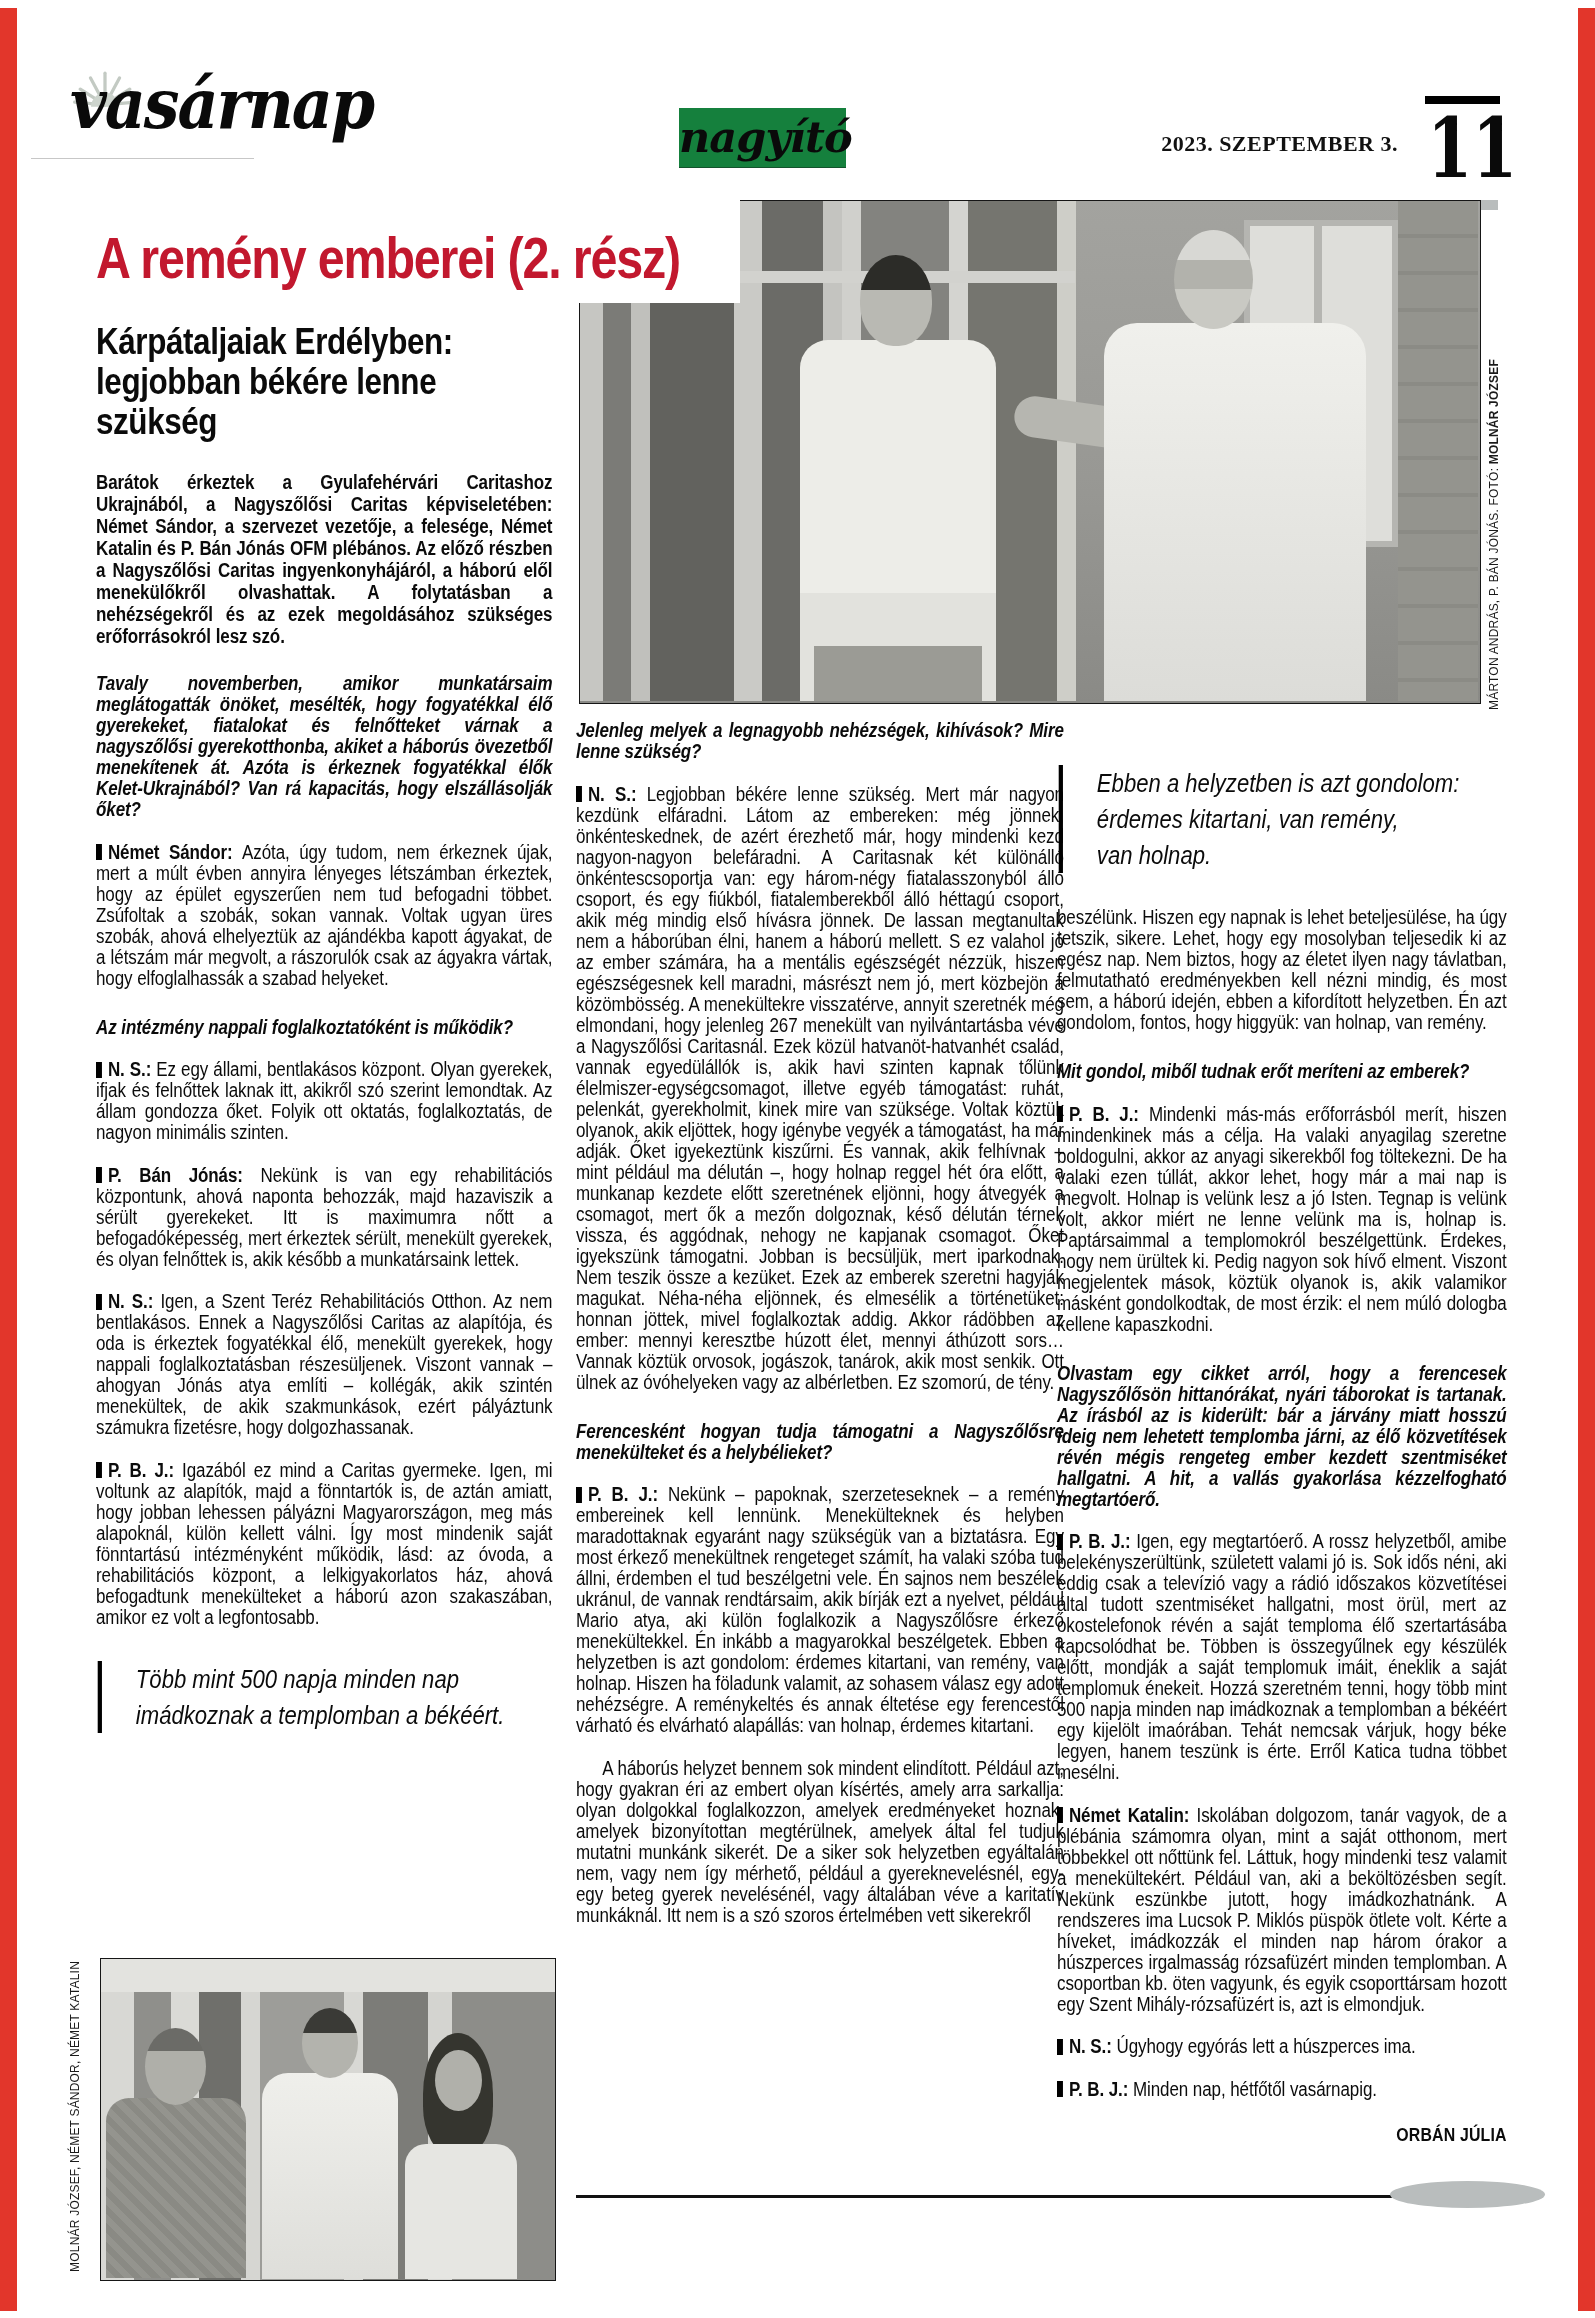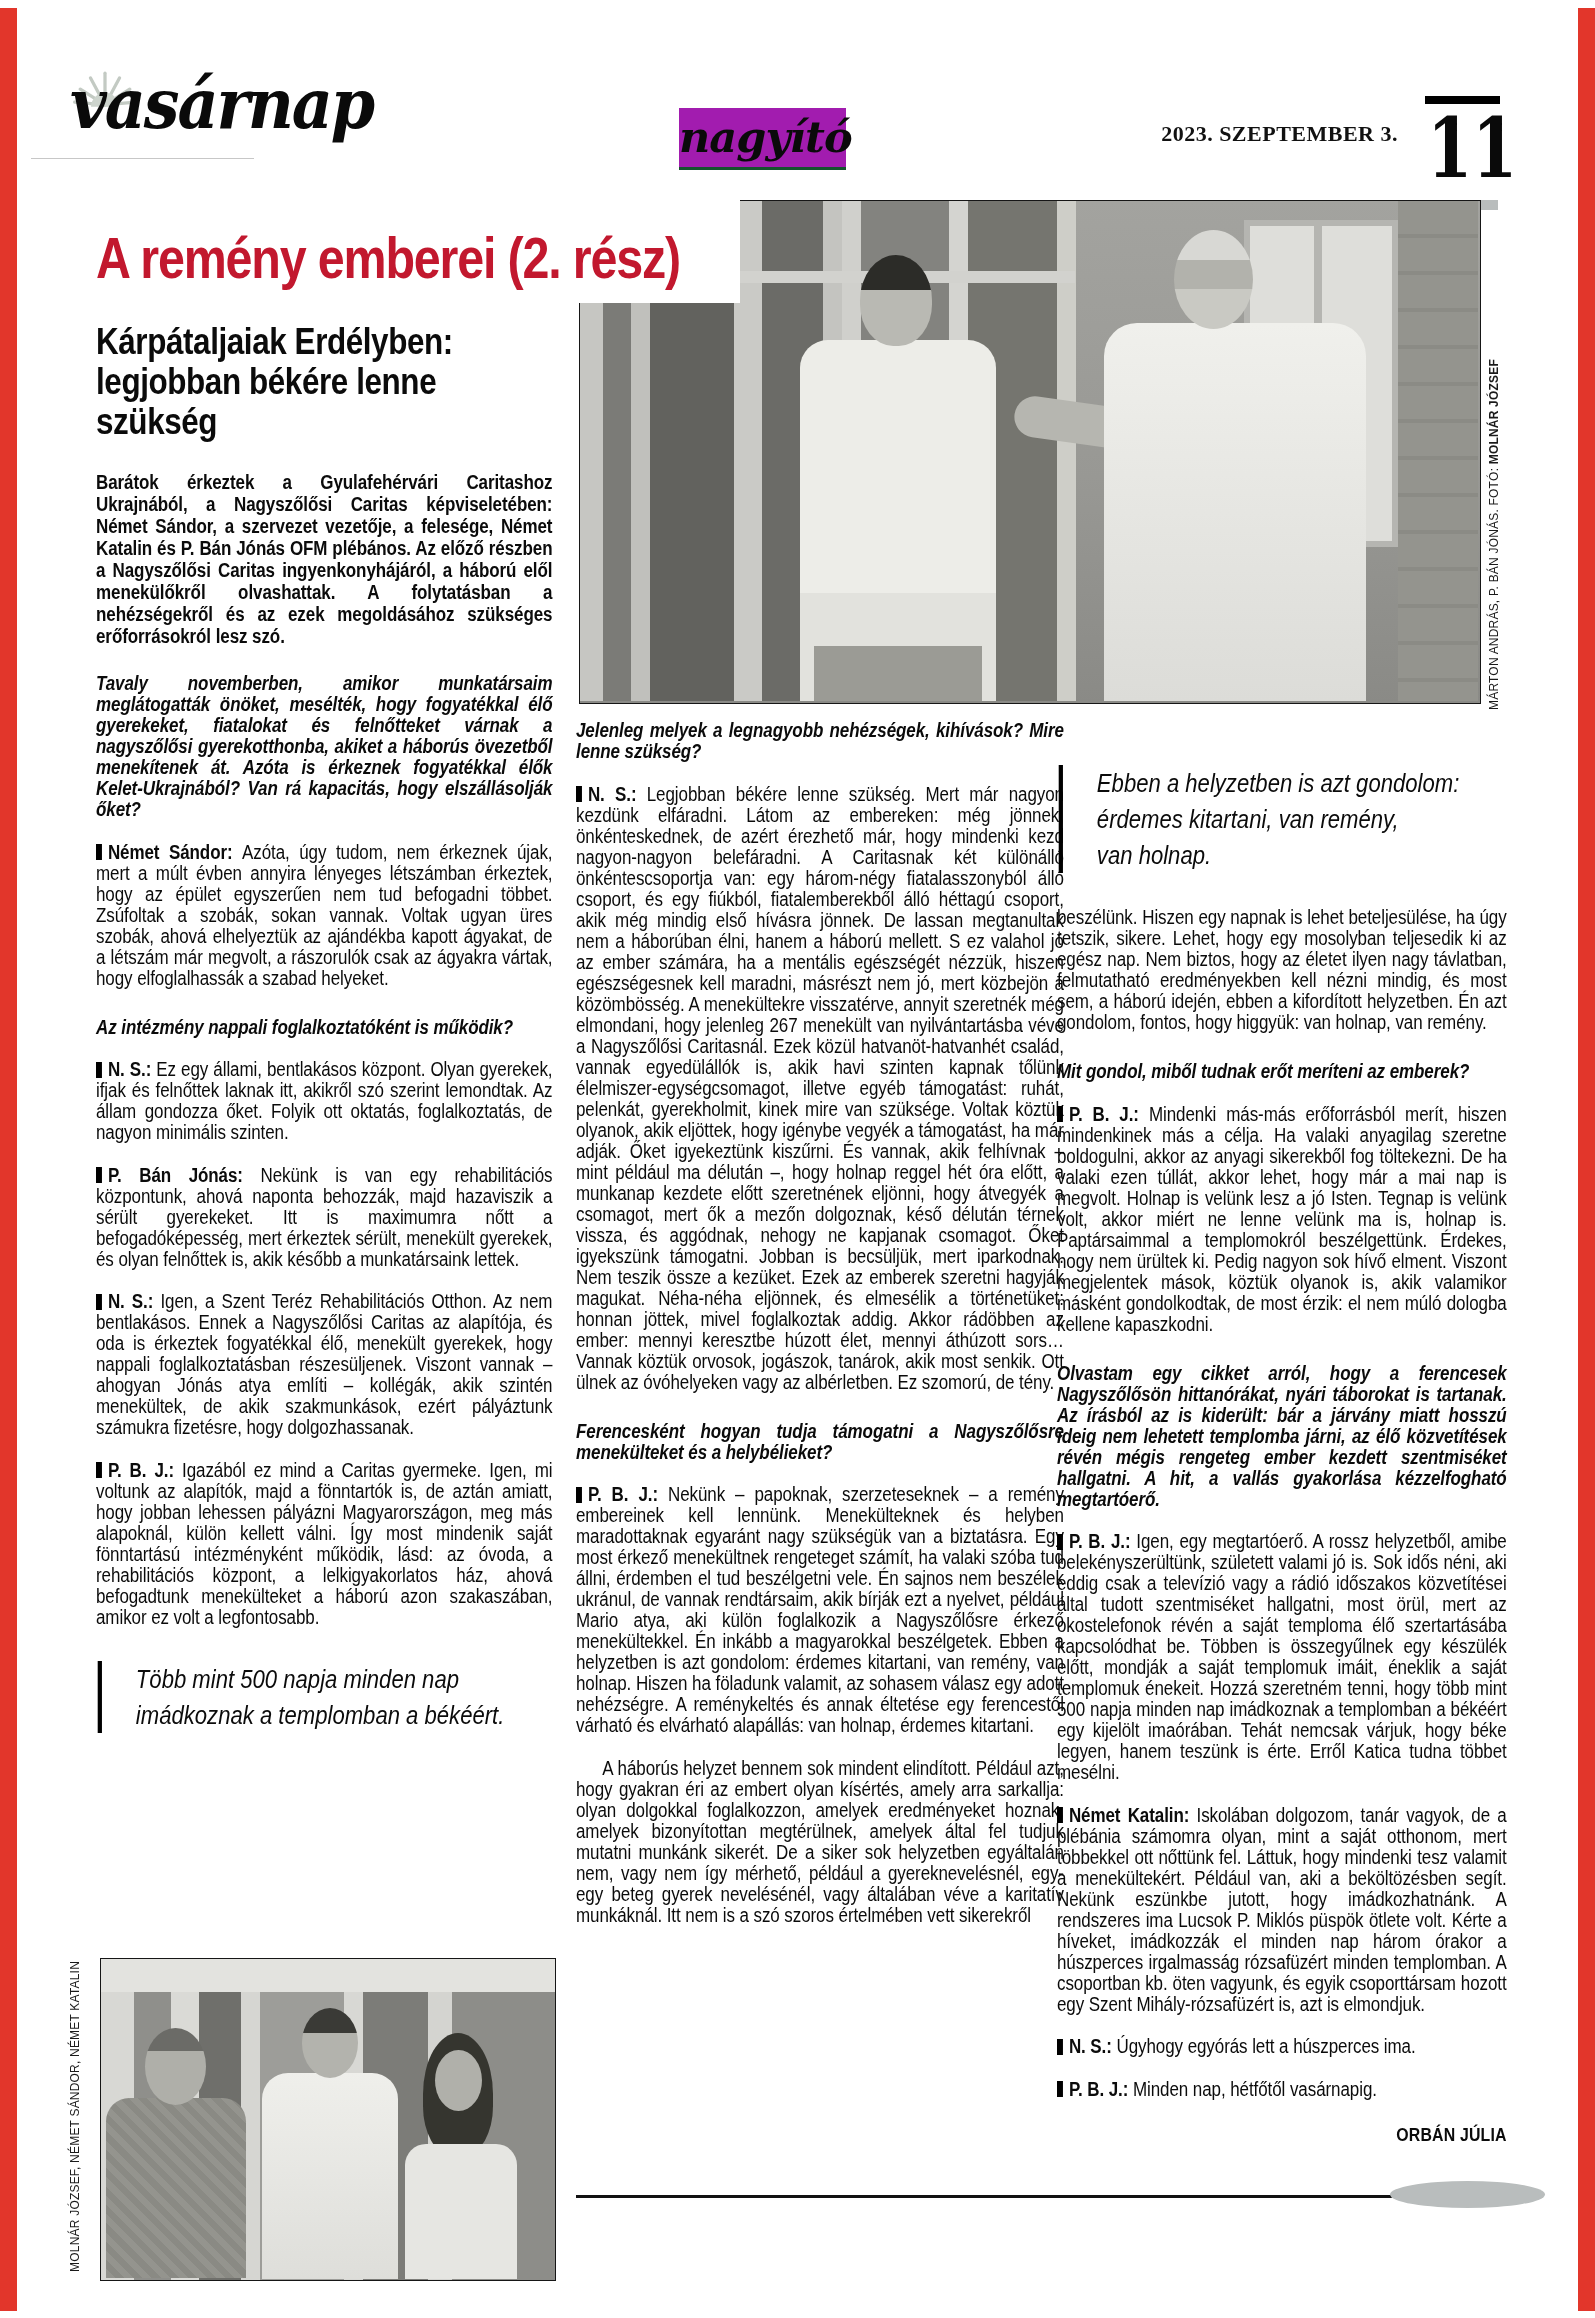--- a/index.html
+++ b/index.html
@@ -20,29 +20,29 @@
     position:absolute;left:70px;top:69px;
     font-family:"DejaVu Serif", serif;font-style:italic;font-weight:bold;
     font-size:69px;letter-spacing:-2.3px;line-height:1;
     transform:scaleX(0.92);transform-origin:left top;color:#0a0a0a;
   }
   #logo-rule{position:absolute;left:31px;top:158px;width:223px;height:1.4px;background:#c7c7c7;}
   #sun-icon{position:absolute;left:70px;top:60px;}
 
   #section-box{
     position:absolute;left:679px;top:108px;width:167px;height:59px;
-    background:#a21caf;border-bottom:3px solid #14532d;
+    background:#15803d;border-bottom:1px solid #14532d;
     text-align:center;
   }
   #section-box .section-label{
     font-family:"DejaVu Serif", serif;font-style:italic;font-weight:bold;
     font-size:43px;line-height:59px;color:#0a0a0a;letter-spacing:-0.9px;
   }
   #date{
-    position:absolute;left:1150px;top:121px;width:248px;text-align:right;
+    position:absolute;left:1150px;top:131px;width:248px;text-align:right;
     font-family:"Liberation Serif", serif;font-weight:bold;
     font-size:22px;letter-spacing:0.5px;color:#111;
   }
   #pagenum{
     position:absolute;left:1418px;top:107px;width:84px;text-align:center;
     font-family:"DejaVu Serif", serif;font-weight:bold;font-size:83px;line-height:83px;
     transform:scaleX(0.78);transform-origin:center top;color:#0a0a0a;
   }
   #pagenum-rule-top{position:absolute;left:1425px;top:96px;width:75px;height:7.5px;background:#000;}
   #pagenum-rule-bottom{position:absolute;left:1434px;top:200px;width:64px;height:10.3px;background:#b9bdbd;}

